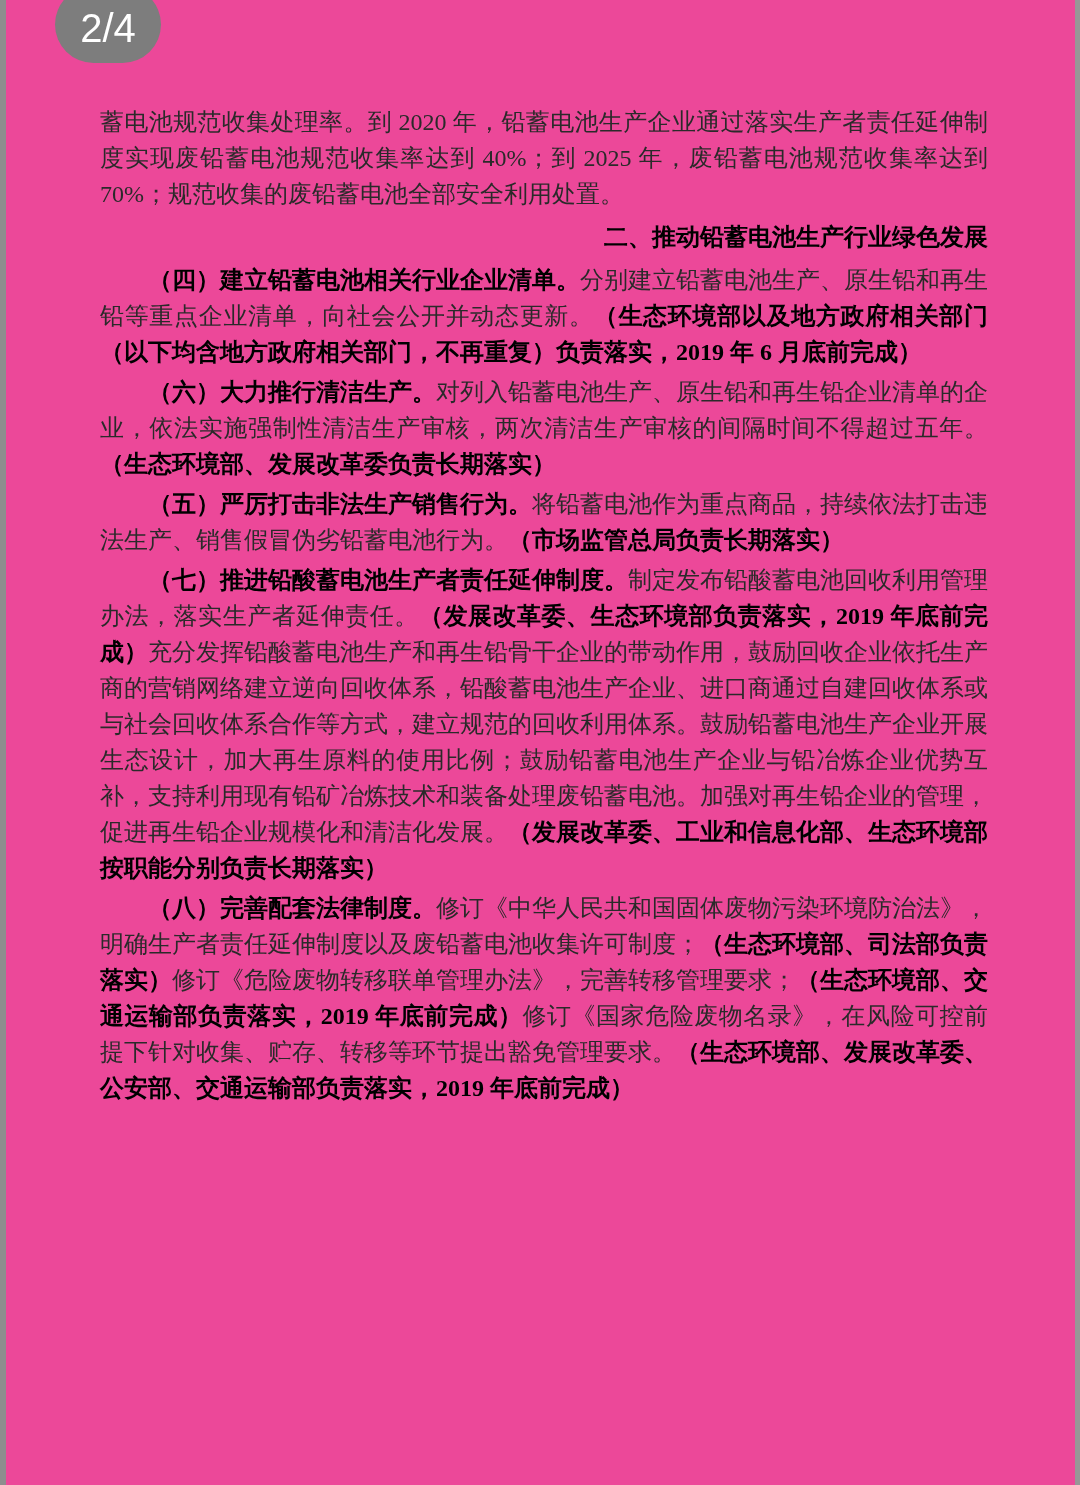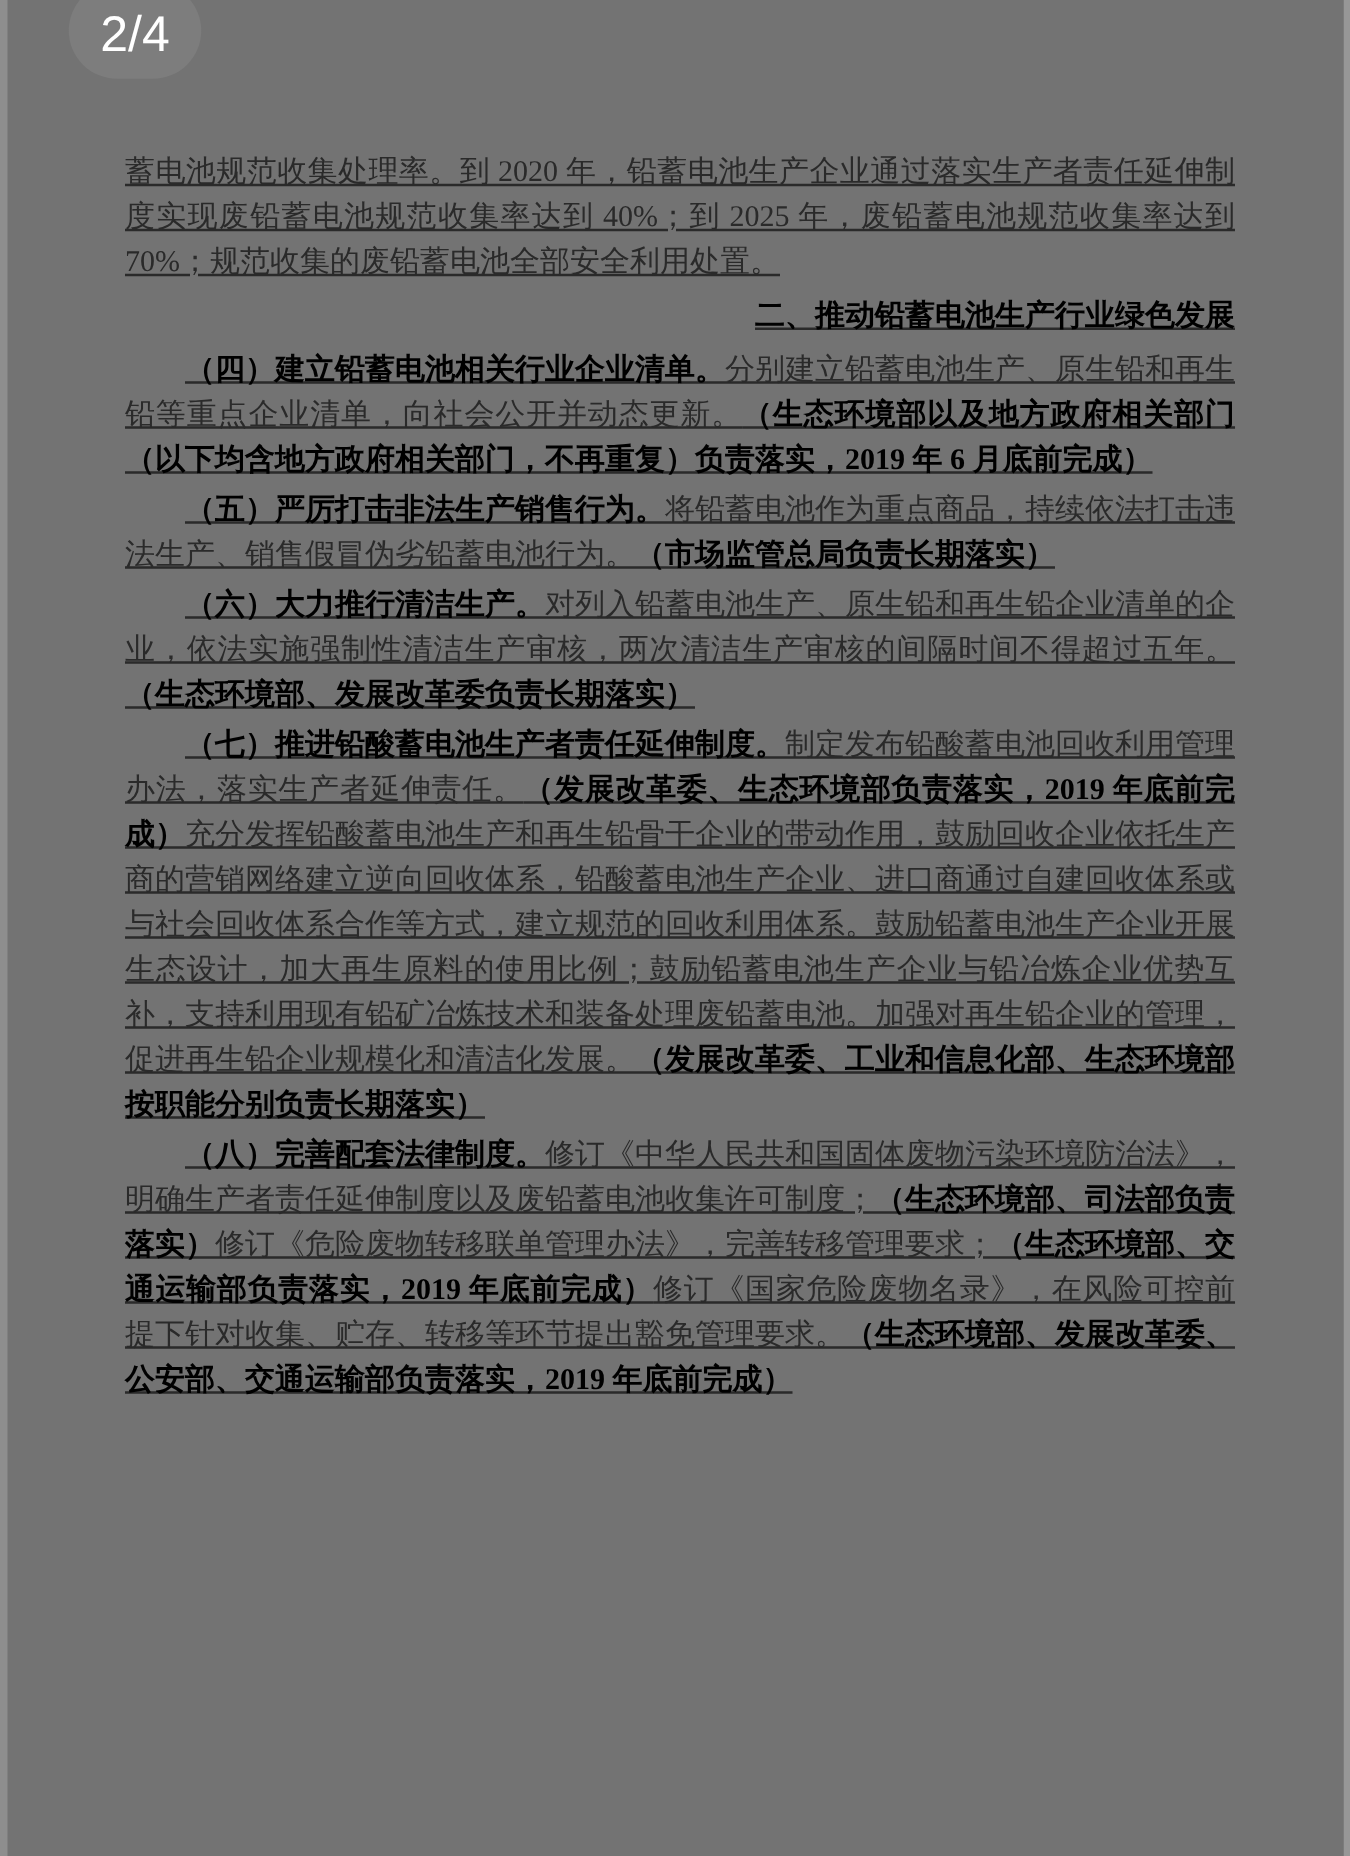--- a/index.html
+++ b/index.html
@@ -5,21 +5,21 @@
   html, body {
     margin: 0;
     padding: 0;
     background: #ffffff;
     font-family: "Liberation Serif", "DejaVu Serif", serif;
   }
   .viewport {
     position: relative;
     width: 1080px;
     height: 1485px;
-    background: #737373;
+    background: #ec4899;
     overflow: hidden;
   }
   .edge-strip {
     position: absolute;
     top: 0;
     bottom: 0;
     width: 6px;
     background: #8e8e8e;
   }
   .edge-strip.left { left: 0; }
@@ -39,26 +39,25 @@
     display: flex;
     align-items: center;
     justify-content: center;
     padding-top: 8px;
     box-sizing: border-box;
   }
   .doc-body {
     position: absolute;
     left: 100px;
     width: 888px;
-    top: 120px;
+    top: 104px;
     font-size: 24px;
     line-height: 36px;
     color: #2a2a2a;
     text-align: justify;
-    text-decoration: underline;
   }
   .para {
     margin: 0 0 4px 0;
     text-indent: 48px;
   }
   .para.no-indent { text-indent: 0; }
   .para.heading {
     margin: 7px 0 7px 0;
     text-align: right;
     font-weight: bold;
@@ -75,18 +74,18 @@
   <div class="edge-strip right"></div>
 
   <div class="page-badge">
     <span>2/4</span>
   </div>
 
   <div class="doc-body">
       <p class="para body no-indent"><span class="run-n">蓄电池规范收集处理率。到 2020 年，铅蓄电池生产企业通过落实生产者责任延伸制度实现废铅蓄电池规范收集率达到 40%；到 2025 年，废铅蓄电池规范收集率达到 70%；规范收集的废铅蓄电池全部安全利用处置。</span></p>
       <p class="para heading"><span class="run-b">二、推动铅蓄电池生产行业绿色发展</span></p>
       <p class="para body"><span class="run-b">（四）建立铅蓄电池相关行业企业清单。</span><span class="run-n">分别建立铅蓄电池生产、原生铅和再生铅等重点企业清单，向社会公开并动态更新。</span><span class="run-b">（生态环境部以及地方政府相关部门（以下均含地方政府相关部门，不再重复）负责落实，2019 年 6 月底前完成）</span></p>
+      <p class="para body"><span class="run-b">（六）大力推行清洁生产。</span><span class="run-n">对列入铅蓄电池生产、原生铅和再生铅企业清单的企业，依法实施强制性清洁生产审核，两次清洁生产审核的间隔时间不得超过五年。</span><span class="run-b">（生态环境部、发展改革委负责长期落实）</span></p>
       <p class="para body"><span class="run-b">（五）严厉打击非法生产销售行为。</span><span class="run-n">将铅蓄电池作为重点商品，持续依法打击违法生产、销售假冒伪劣铅蓄电池行为。</span><span class="run-b">（市场监管总局负责长期落实）</span></p>
-      <p class="para body"><span class="run-b">（六）大力推行清洁生产。</span><span class="run-n">对列入铅蓄电池生产、原生铅和再生铅企业清单的企业，依法实施强制性清洁生产审核，两次清洁生产审核的间隔时间不得超过五年。</span><span class="run-b">（生态环境部、发展改革委负责长期落实）</span></p>
       <p class="para body"><span class="run-b">（七）推进铅酸蓄电池生产者责任延伸制度。</span><span class="run-n">制定发布铅酸蓄电池回收利用管理办法，落实生产者延伸责任。</span><span class="run-b">（发展改革委、生态环境部负责落实，2019 年底前完成）</span><span class="run-n">充分发挥铅酸蓄电池生产和再生铅骨干企业的带动作用，鼓励回收企业依托生产商的营销网络建立逆向回收体系，铅酸蓄电池生产企业、进口商通过自建回收体系或与社会回收体系合作等方式，建立规范的回收利用体系。鼓励铅蓄电池生产企业开展生态设计，加大再生原料的使用比例；鼓励铅蓄电池生产企业与铅冶炼企业优势互补，支持利用现有铅矿冶炼技术和装备处理废铅蓄电池。加强对再生铅企业的管理，促进再生铅企业规模化和清洁化发展。</span><span class="run-b">（发展改革委、工业和信息化部、生态环境部按职能分别负责长期落实）</span></p>
       <p class="para body"><span class="run-b">（八）完善配套法律制度。</span><span class="run-n">修订《中华人民共和国固体废物污染环境防治法》，明确生产者责任延伸制度以及废铅蓄电池收集许可制度；</span><span class="run-b">（生态环境部、司法部负责落实）</span><span class="run-n">修订《危险废物转移联单管理办法》，完善转移管理要求；</span><span class="run-b">（生态环境部、交通运输部负责落实，2019 年底前完成）</span><span class="run-n">修订《国家危险废物名录》，在风险可控前提下针对收集、贮存、转移等环节提出豁免管理要求。</span><span class="run-b">（生态环境部、发展改革委、公安部、交通运输部负责落实，2019 年底前完成）</span></p>
     </div>
 </div>
 
 </body></html>

